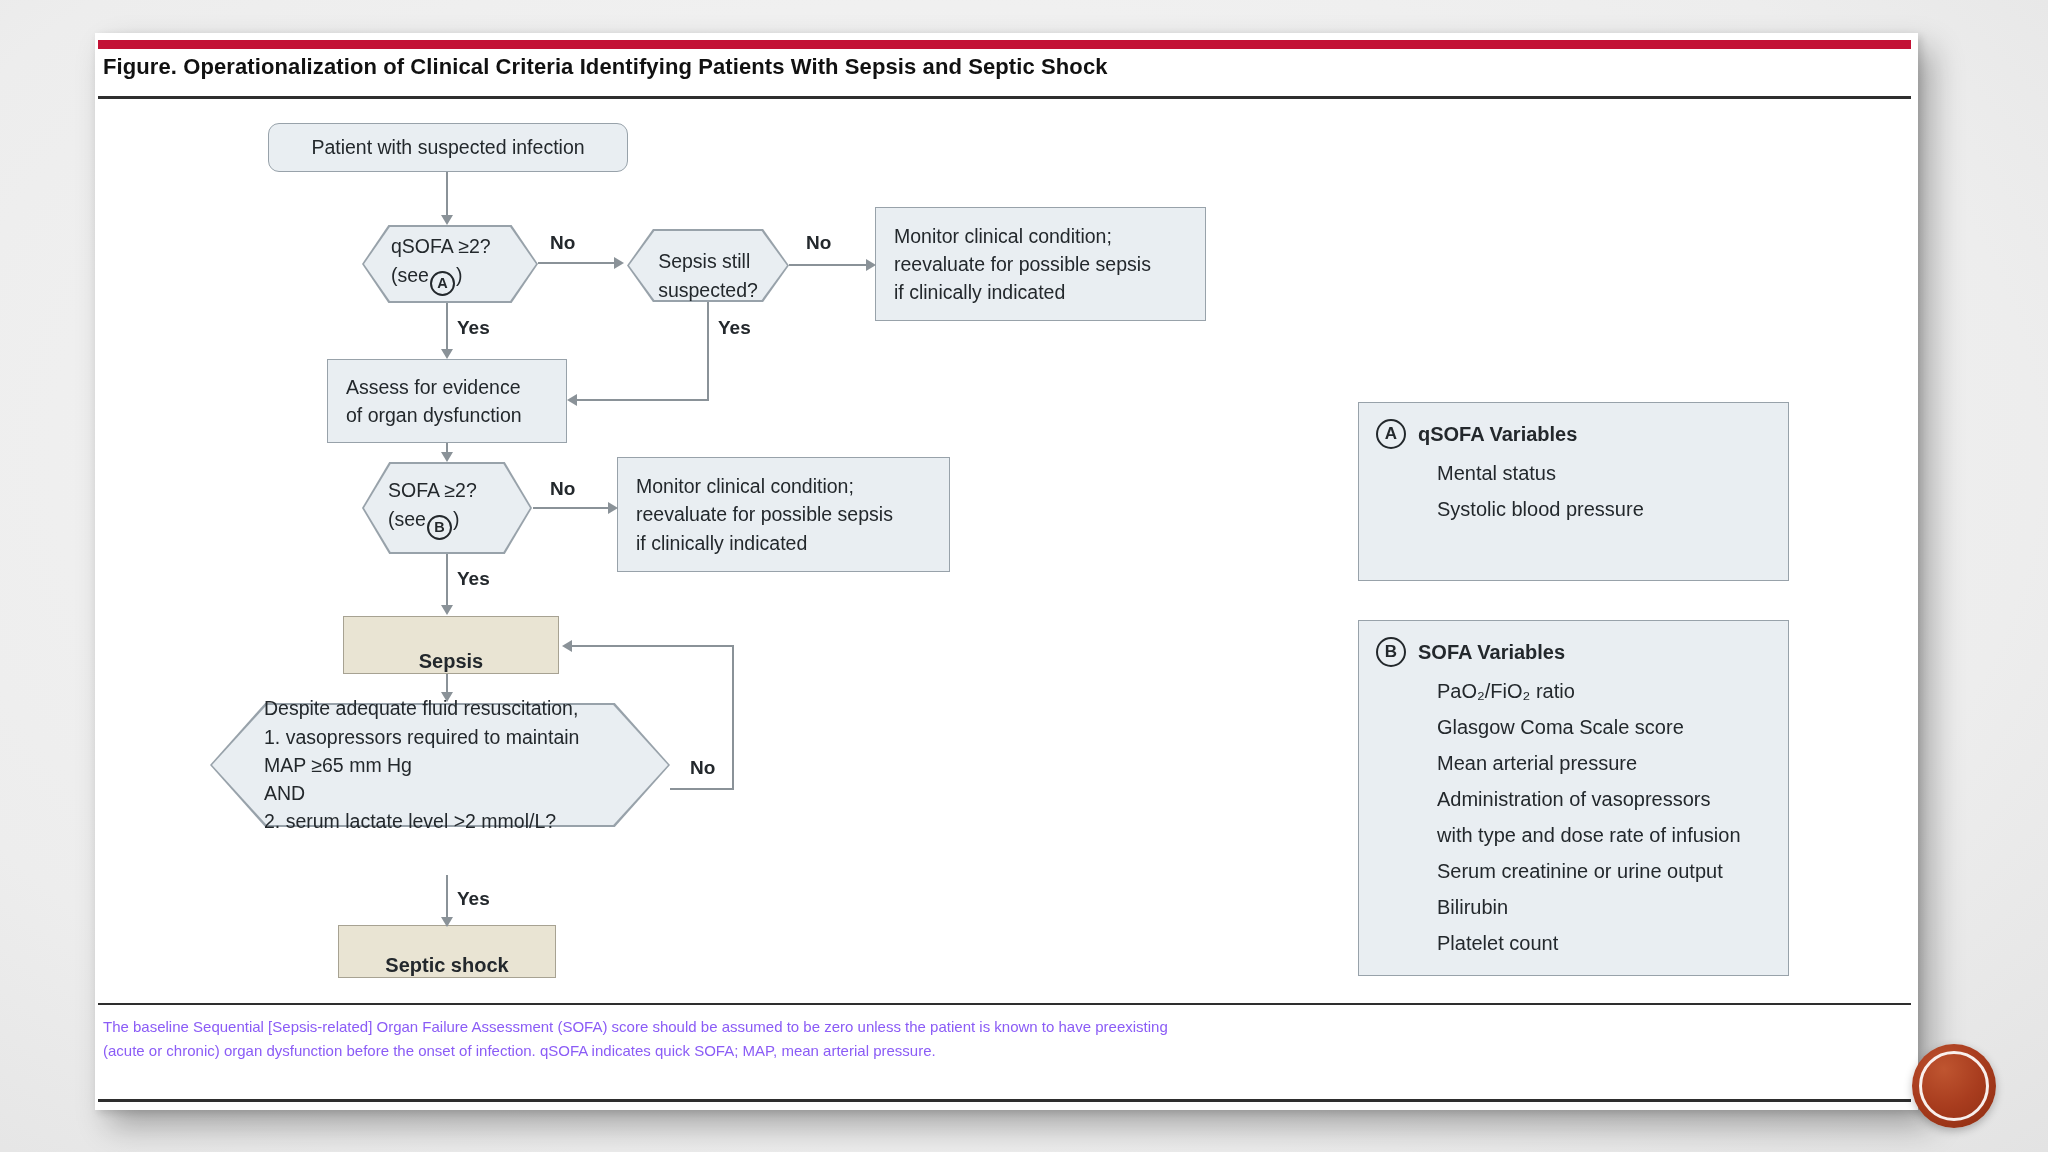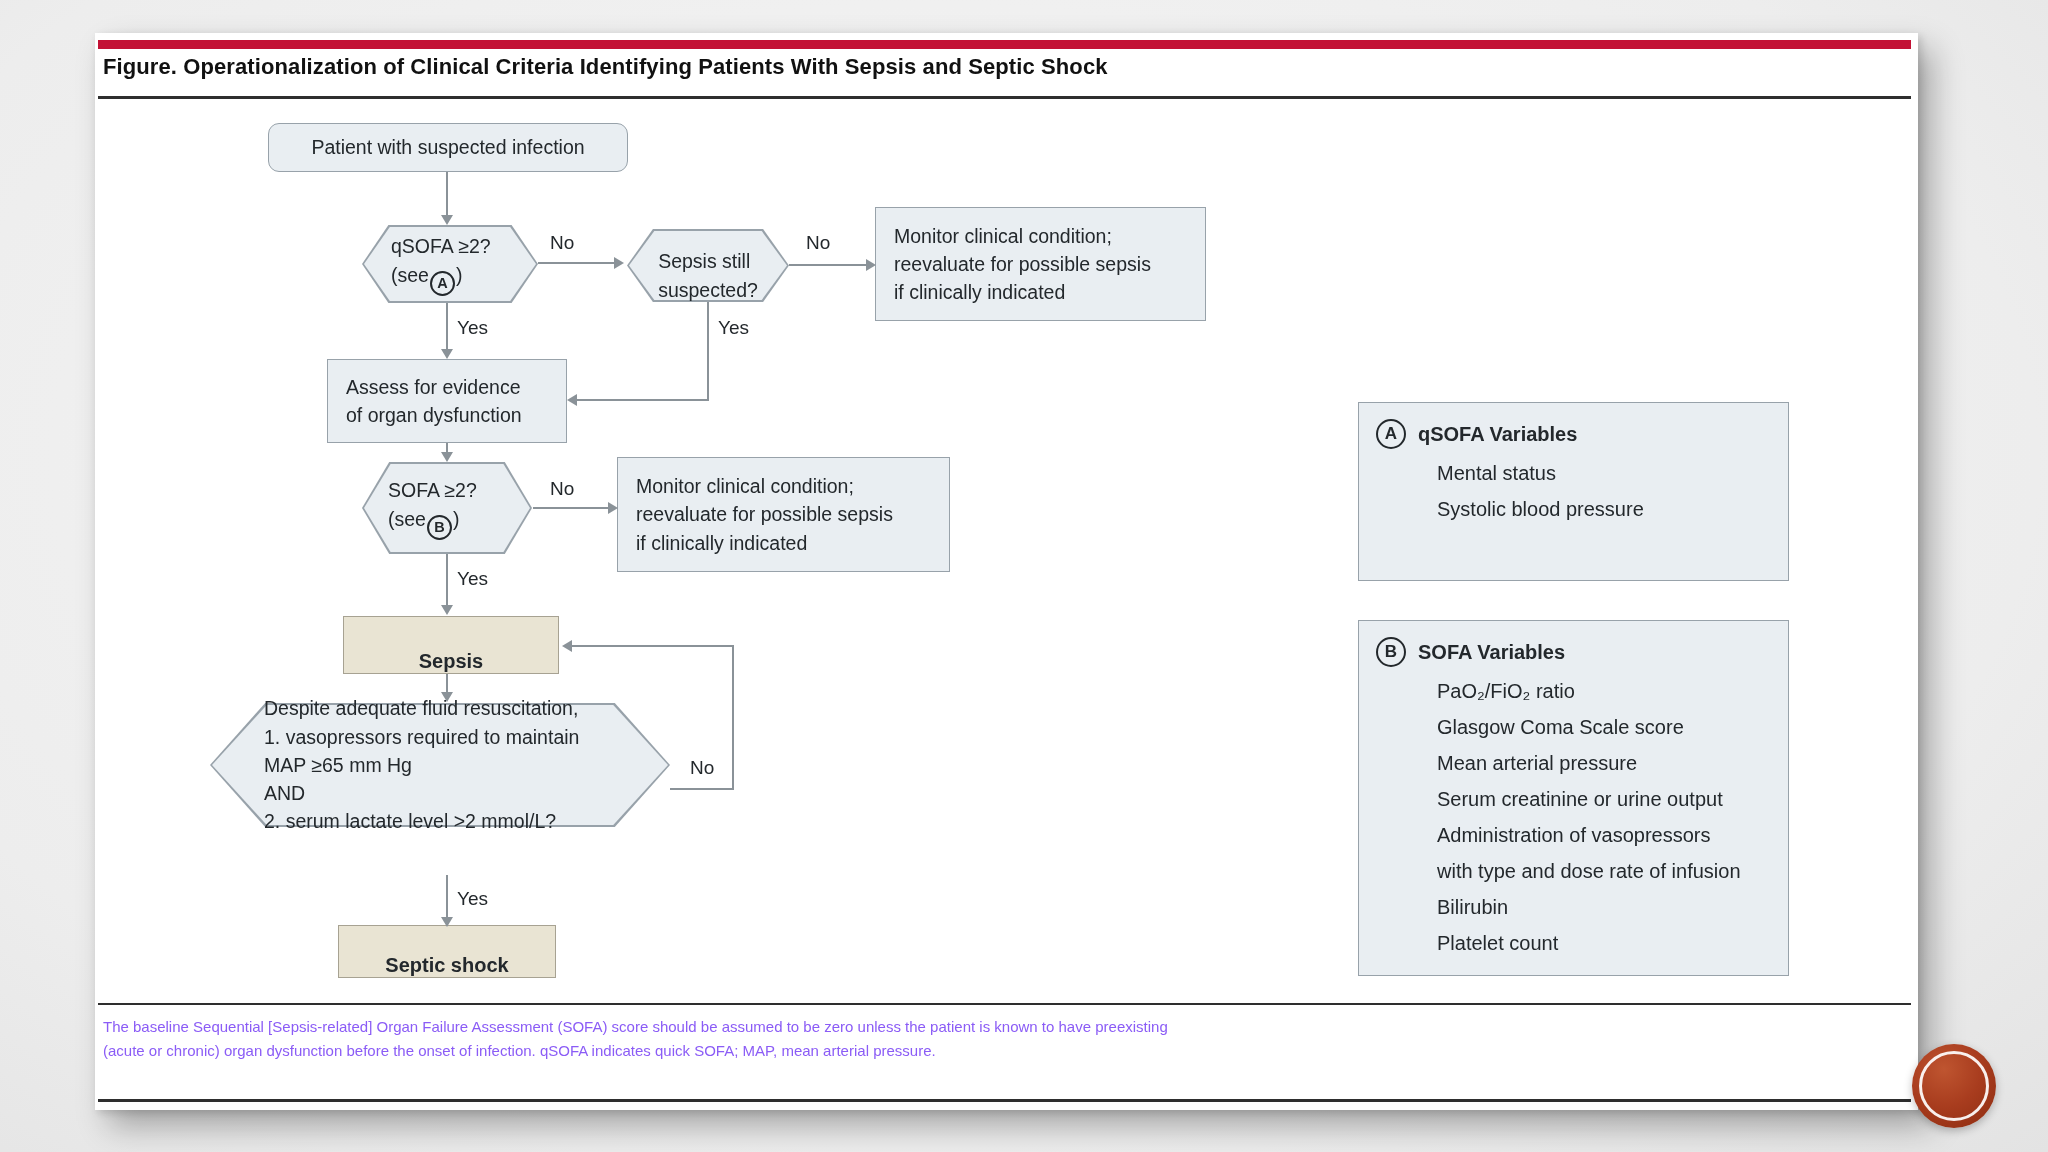--- a/index.html
+++ b/index.html
@@ -85,21 +85,21 @@
     font-weight:700;font-size:14.5px;vertical-align:-6px;margin:0 1px;background:transparent;
   }
 
   
   .ln{position:absolute;background:var(--line-gray);}
   .ah{position:absolute;width:0;height:0;}
   .ah.down{border-left:6px solid transparent;border-right:6px solid transparent;border-top:10px solid var(--line-gray);}
   .ah.right{border-top:6px solid transparent;border-bottom:6px solid transparent;border-left:10px solid var(--line-gray);}
   .ah.left{border-top:6px solid transparent;border-bottom:6px solid transparent;border-right:10px solid var(--line-gray);}
 
-  .yn{position:absolute;font-weight:400;font-size:19px;color:var(--ink);}
+  .yn{position:absolute;font-weight:700;font-size:19px;color:var(--ink);}
 
   
   .panel{
     position:absolute;background:var(--node-fill);border:1.5px solid var(--node-border);
     padding:16px 18px 12px 16px;
   }
   .panelA{left:1358px;top:402px;width:431px;height:179px;}
   .panelB{left:1358px;top:620px;width:431px;height:356px;}
   .panel .phead{display:flex;align-items:center;gap:11px;margin-bottom:6px;}
   .panel .phead .refc{width:30px;height:30px;font-size:17px;flex:0 0 auto;background:#fff0;}
@@ -259,23 +259,23 @@
 
   <div class="panel panelB">
     <div class="phead">
       <span class="refc">B</span>
       <span class="ptitle">SOFA Variables</span>
     </div>
     <div class="pitems">
       <div class="pi">PaO₂/FiO₂ ratio</div>
       <div class="pi">Glasgow Coma Scale score</div>
       <div class="pi">Mean arterial pressure</div>
-      <div class="pi">Serum creatinine or urine output</div>
       <div class="pi">Administration of vasopressors
 with type and dose rate of infusion</div>
+      <div class="pi">Serum creatinine or urine output</div>
       <div class="pi">Bilirubin</div>
       <div class="pi">Platelet count</div>
     </div>
   </div>
 
   <div class="abs rule rule2"></div>
   <div class="abs footnote">The baseline Sequential [Sepsis-related] Organ Failure Assessment (SOFA) score should be assumed to be zero unless the patient is known to have preexisting
 (acute or chronic) organ dysfunction before the onset of infection. qSOFA indicates quick SOFA; MAP, mean arterial pressure.</div>
   <div class="abs rule rule3"></div>
 

